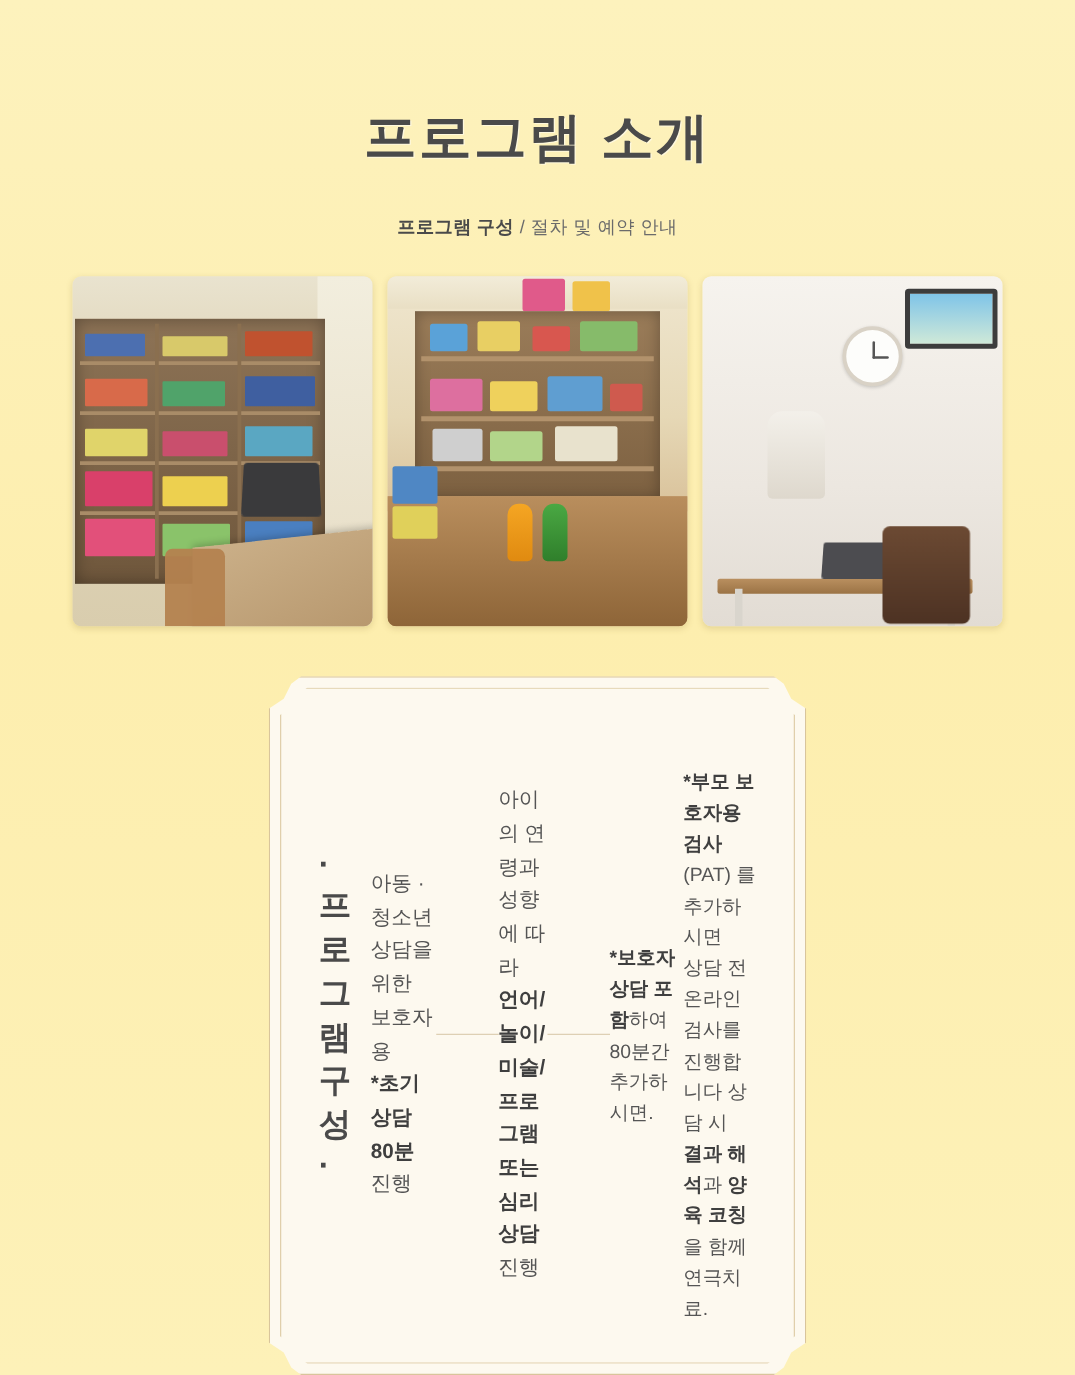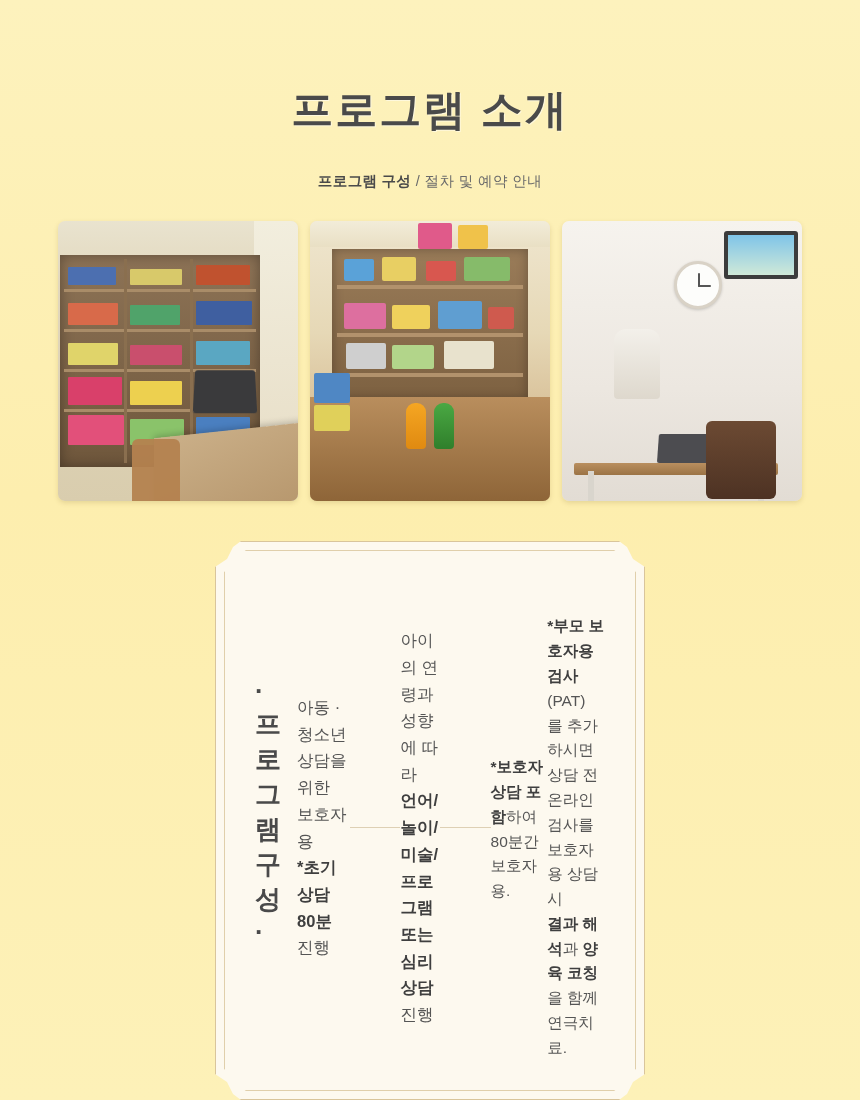--- a/index.html
+++ b/index.html
@@ -378,28 +378,28 @@
           <b>언어/놀이/미술/프로그램</b>
         </div>
         <div>
           <b>또는 심리 상담</b><span> 진행</span>
         </div>
       </div>
 
       <div class="rule"></div>
 
       <div class="note first">
-        <b>*보호자 상담 포함</b><span>하여 80분간 보호자용.</span>
+        <b>*보호자 상담 포함</b><span>하여 80분간 추가하시면.</span>
       </div>
 
       <div class="note second">
         <div>
           <b>*부모 보호자용 검사</b><span> (PAT) 를 추가하시면</span>
         </div>
-        <div>상담 전 온라인 검사를 보호자용 상담 시</div>
+        <div>상담 전 온라인 검사를 진행합니다 상담 시</div>
         <div>
           <b>결과 해석</b><span>과 </span><b>양육 코칭</b><span>을 함께 연극치료.</span>
         </div>
       </div>
 
     </div>
   </div>
 
 </div>
 

